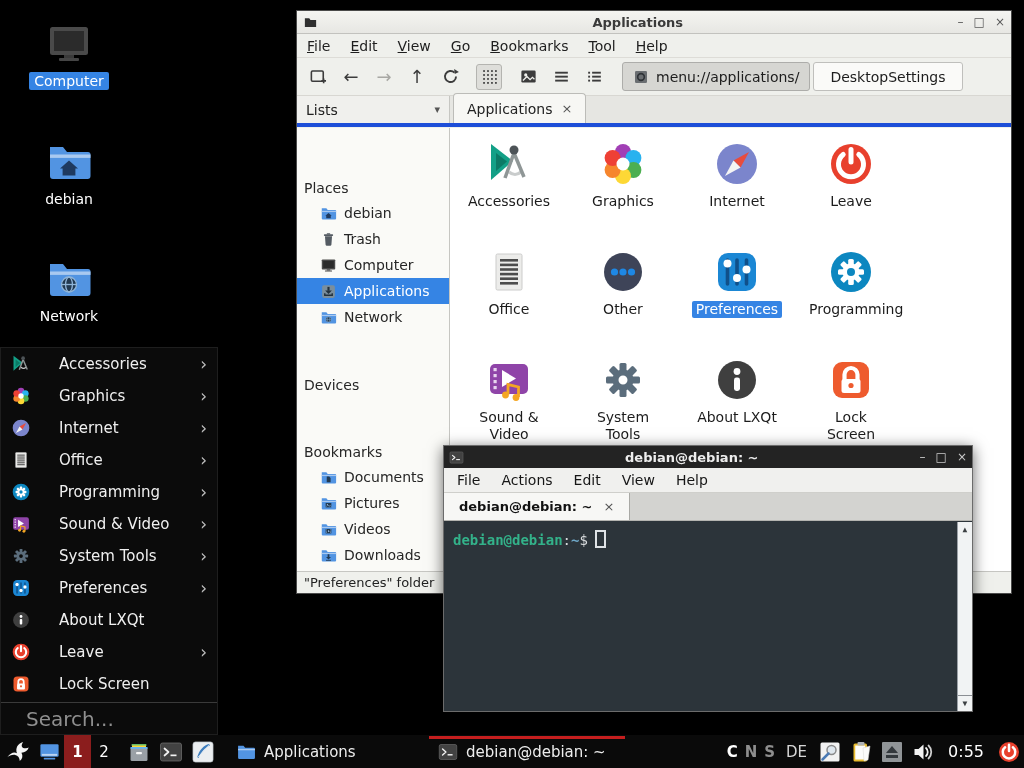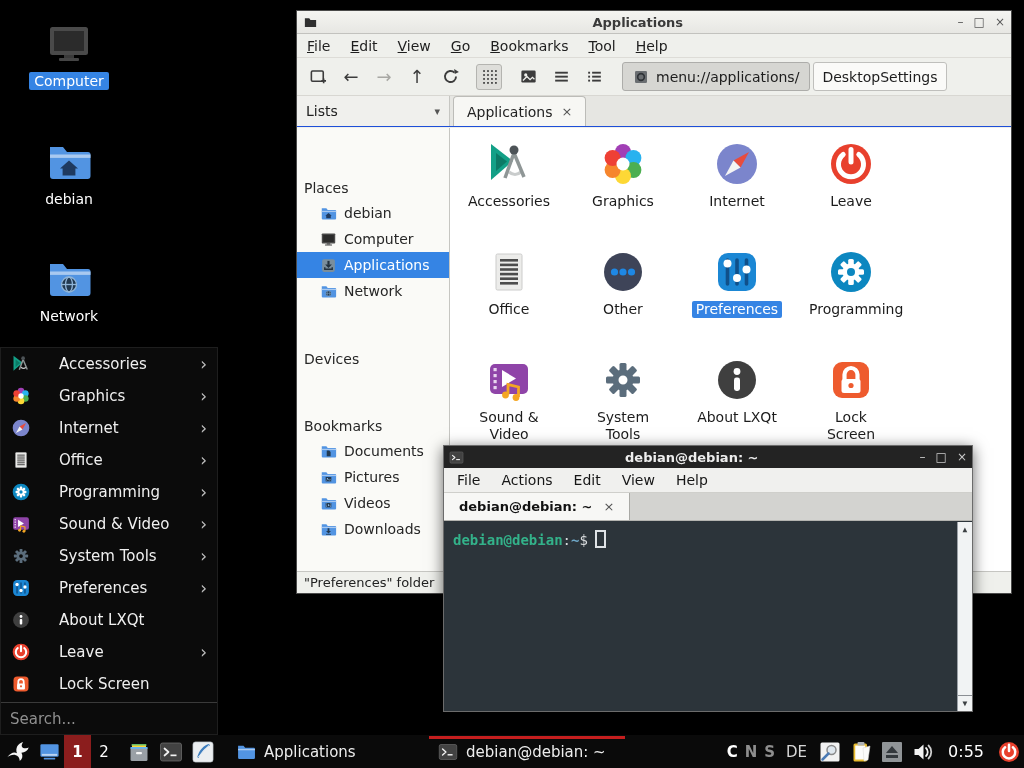--- a/index.html
+++ b/index.html
@@ -29,23 +29,23 @@
   .mmi::first-letter { text-decoration:underline; }
   .fm-toolbar { height:38px; display:flex; align-items:center; padding:0 8px; border-bottom:1px solid #d8d7d2; }
   .tbtn { width:26px; height:26px; display:flex; align-items:center; justify-content:center; margin-right:7px; }
   .tb-glyph { font-size:18px; color:#3c3c3c; line-height:1; }
   .tb-glyph.disabled { color:#a8a8a4; }
   .tbtn.pressed { background:#dededa; border:1px solid #b4b4b0; border-radius:3px; }
   .tbtn .ic { width:19px; height:19px; }
   .addr-seg { margin-left:8px; height:29px; display:flex; align-items:center; gap:7px; padding:0 10px;
               background:#d6d6d2; border:1px solid #adadaa; border-radius:3px; font-size:14px; color:#1d1d1d; }
   .addr-seg .ic { width:16px; height:16px; }
-  .addr-btn { margin-left:3px; height:29px; display:flex; align-items:center; padding:0 8px;
+  .addr-btn { margin-left:3px; height:29px; display:flex; align-items:center; padding:0 16px;
               background:#fafaf8; border:1px solid #bfbfbc; border-radius:3px; font-size:14px; color:#1d1d1d; }
-  .fm-subbar { height:31px; display:flex; border-bottom:1px solid #1d4ed8; background:#e6e6e2; }
+  .fm-subbar { height:31px; display:flex; border-bottom:4px solid #1d4ed8; background:#e6e6e2; }
   .lists-combo { width:153px; background:#f0f0ed; border-right:1px solid #c6c6c2;
                  display:flex; align-items:center; padding:0 9px; font-size:14px; }
   .lists-combo .carr { margin-left:auto; color:#555; font-size:11px; }
   .fm-tabbar { flex:1; display:flex; align-items:flex-end; padding-left:3px; }
   .fm-tab { height:30px; background:#f7f7f4; border:1px solid #bcbcb8; border-bottom:none;
             border-radius:4px 4px 0 0; display:flex; align-items:center; gap:9px; padding:0 13px; font-size:14px; }
   .fm-tab .tclose { color:#555; font-size:13px; }
   .fm-body { position:absolute; top:117px; bottom:22px; left:0; right:0; display:flex; }
   .fm-sidebar { width:153px; background:#fafaf7; border-right:1px solid #c6c6c2; padding-top:5px;
                 font-size:14px; color:#262626; overflow:hidden; }
@@ -92,21 +92,21 @@
   .scroll-arrow.bottom { border-top:1px solid #8b8f94; }
 
   
   #appmenu { position:absolute; left:0; top:347px; width:218px; height:388px; background:#0b0b0b;
              border:1px solid #1e1e1e; color:#f0f0f0; }
   .menu-item { height:32px; display:flex; align-items:center; padding:0 10px; font-size:15px; }
   .mi-icon { width:20px; height:20px; flex:none; }
   .mi-label { margin-left:28px; flex:1; }
   .mi-arrow { color:#bdbdbd; font-size:17px; }
   .menu-sep { border-top:1px solid #3a3a3a; margin:2px 0 0; }
-  .menu-search { height:31px; display:flex; align-items:center; padding-left:9px; color:#8f8f8f; font-size:15px; }
+  .menu-search { height:31px; display:flex; align-items:center; padding-left:25px; color:#8f8f8f; font-size:20px; }
 
   
   #taskbar { position:absolute; left:0; bottom:0; width:1024px; height:33px; background:#0a0a0a;
              display:flex; align-items:stretch; color:#ededed; }
   .pbtn { display:flex; align-items:center; justify-content:center; }
   .pbtn .ic { width:24px; height:24px; }
   #menu-button { width:34px; } #menu-button .ic { width:27px; height:27px; }
   #show-desktop { width:30px; } #show-desktop .ic { width:23px; height:23px; }
   .ws { width:26px; display:flex; align-items:center; justify-content:center; font-size:15px; color:#fff; }
   .ws.active { background:#8b1d1d; width:27px; font-weight:bold; }
@@ -545,20 +545,28 @@
         <span class="ic16">
             <svg class="ic">
               <use href="#sy-folder-home"></use>
             </svg>
           </span>
         <span>debian</span>
       </div>
       <div class="sb-item">
         <span class="ic16">
             <svg class="ic">
+              <use href="#sy-trash"></use>
+            </svg>
+          </span>
+        <span>Trash</span>
+      </div>
+      <div class="sb-item">
+        <span class="ic16">
+            <svg class="ic">
               <use href="#sy-computer-dark"></use>
             </svg>
           </span>
         <span>Computer</span>
       </div>
       <div class="sb-item selected">
         <span class="ic16">
             <svg class="ic">
               <use href="#sy-applications"></use>
             </svg>

